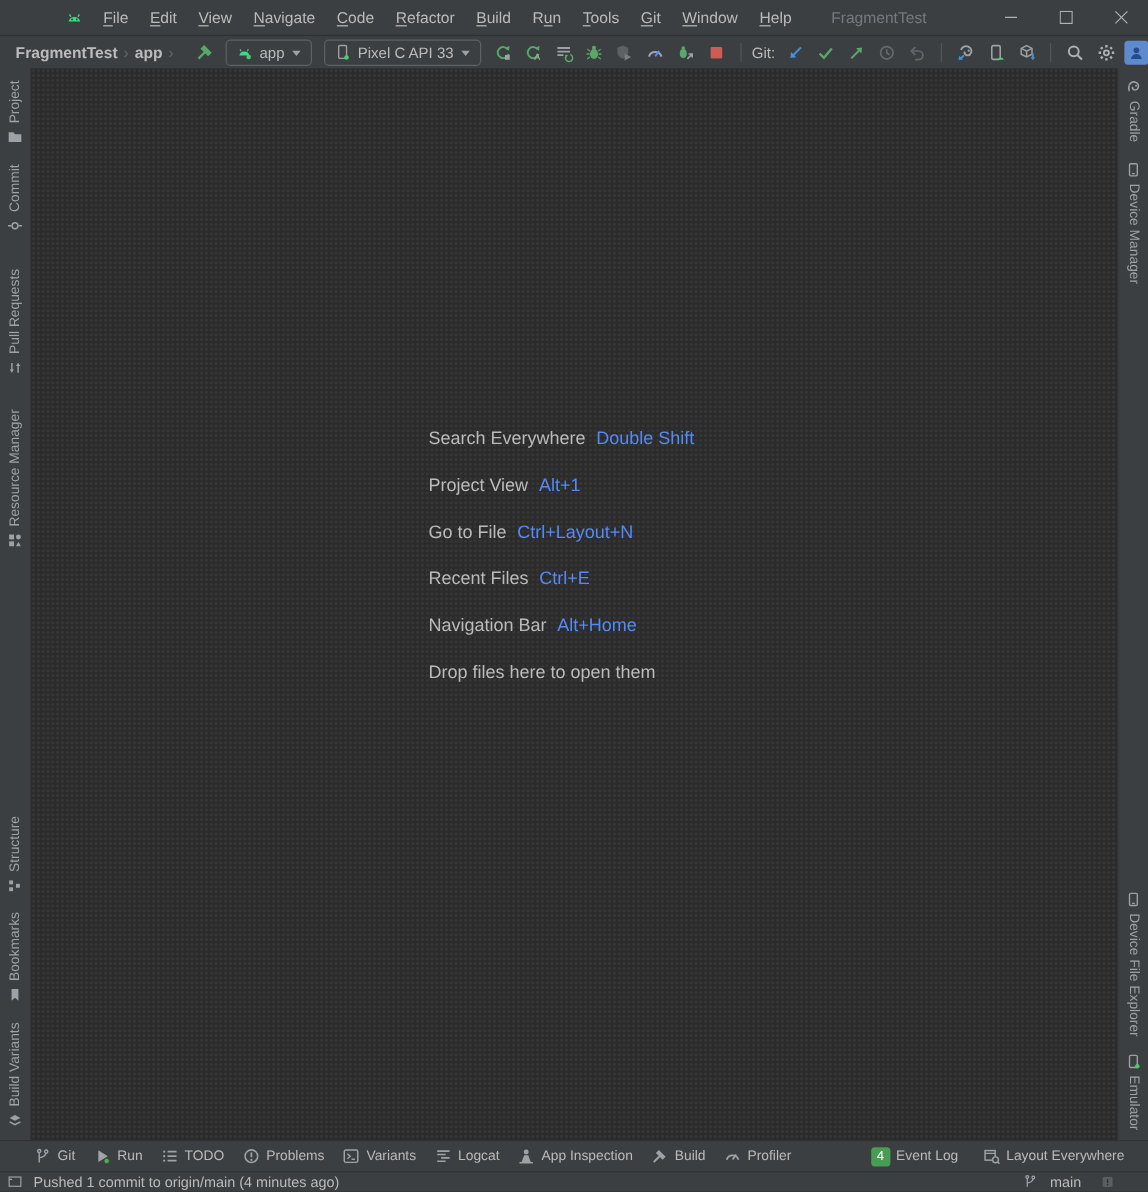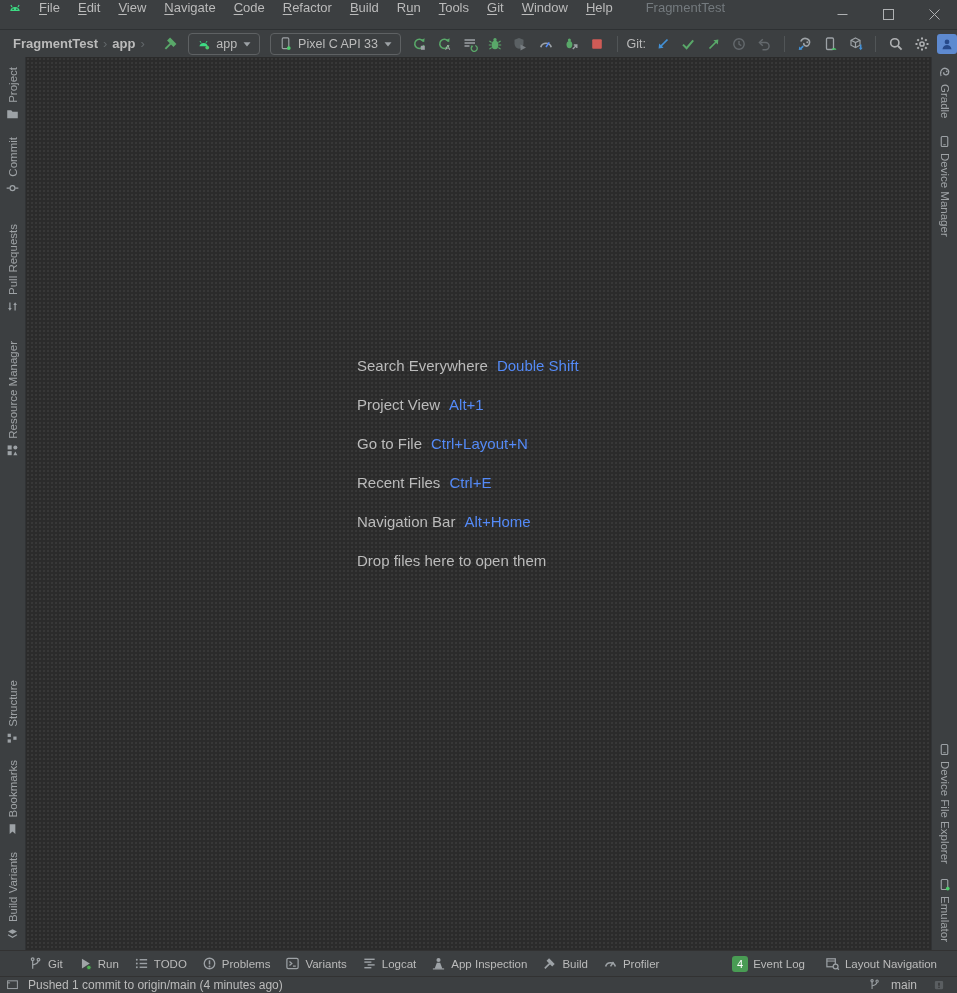--- a/index.html
+++ b/index.html
@@ -8,21 +8,21 @@
     background: #3C3F41;
     font-family: "Liberation Sans", sans-serif;
     overflow: hidden;
     position: relative;
     color: #BBBBBB;
     -webkit-font-smoothing: antialiased;
   }
   svg { display: block; }
 
   
-  .titlebar { height: 29px; display: flex; background: #3C3F41; }
+  .titlebar { height: 29px; display: flex; align-items: center; background: #3C3F41; padding-left: 47px; }
   .app-logo { width: 30px; display: flex; justify-content: center; }
   .menu-item { font-size: 13px; color: #BBBBBB; padding: 0 9px; cursor: default; }
   .menu-item u { text-underline-offset: 2px; }
   .app-title { font-size: 13px; color: #747A7E; margin-left: 24px; white-space: nowrap; }
   .win-controls { margin-left: auto; display: flex; height: 100%; }
   .win-btn { width: 46px; height: 100%; display: flex; align-items: center; justify-content: center; }
 
   
   .toolbar { height: 28px; border-top: 1px solid #2E3133; display: flex; align-items: center; padding-left: 13px; }
   .crumb { font-size: 13px; font-weight: bold; color: #BBBBBB; }
@@ -54,21 +54,21 @@
   .sc-label { color: #BBBBBB; }
   .sc-keys { color: #548AF7; }
 
   
   .bottom-bar { height: 26px; border-top: 1px solid #323232; display: flex; align-items: center; font-size: 11.5px; color: #BBBBBB; padding: 0 20px 0 28px; gap: 15px; }
   .bb-item { display: flex; align-items: center; gap: 5px; white-space: nowrap; }
   .bb-right { margin-left: auto; display: flex; gap: 20px; }
   .badge { min-width: 16px; height: 16px; background: #499C54; color: #FFFFFF; border-radius: 3px; font-size: 11px; display: flex; align-items: center; justify-content: center; padding: 0 2px; }
 
   
-  .status-bar { height: 16px; border-top: 1px solid #323232; display: flex; align-items: center; font-size: 12px; color: #BBBBBB; padding: 0 12px 0 6px; gap: 9px; }
+  .status-bar { height: 16px; border-top: 1px solid #323232; display: flex; align-items: center; font-size: 12px; color: #BBBBBB; padding: 0 28px 0 6px; gap: 9px; }
   .sb-right { margin-left: auto; display: flex; align-items: center; gap: 10px; }
 </style>
 </head>
 <body>
 
 <div class="titlebar">
   <span class="app-logo">
     <svg width="16" height="16" viewBox="0 0 16 16">
       <path d="M3.2 11a4.9 4.9 0 0 1 9.6 0z" fill="#3DDC84"></path>
       <line x1="5" y1="7" x2="3.9" y2="5" stroke="#3DDC84" stroke-width="1.1"></line>
@@ -494,21 +494,21 @@
       <span class="badge">4</span>
       <span>Event Log</span>
     </div>
     <div class="bb-item">
       <svg width="15" height="15" viewBox="0 0 16 16">
         <rect x="2" y="3" width="9" height="8.5" fill="none" stroke="#9DA2A6" stroke-width="1.3"></rect>
         <line x1="2" y1="5.4" x2="11" y2="5.4" stroke="#9DA2A6" stroke-width="1.1"></line>
         <circle cx="11.3" cy="11.2" r="2.6" fill="#3C3F41" stroke="#9DA2A6" stroke-width="1.3"></circle>
         <line x1="13.2" y1="13.1" x2="14.8" y2="14.7" stroke="#9DA2A6" stroke-width="1.3"></line>
       </svg>
-      <span>Layout Navigation</span>
+      <span>Layout Everywhere</span>
     </div>
   </div>
 </div>
 
 <div class="status-bar">
   <svg width="13" height="13" viewBox="0 0 16 16">
     <rect x="2" y="3.5" width="12" height="9.5" fill="none" stroke="#9DA2A6" stroke-width="1.2"></rect>
     <line x1="2" y1="6" x2="5" y2="6" stroke="#9DA2A6" stroke-width="1.2"></line>
   </svg>
   <span>Pushed 1 commit to origin/main (4 minutes ago)</span>

